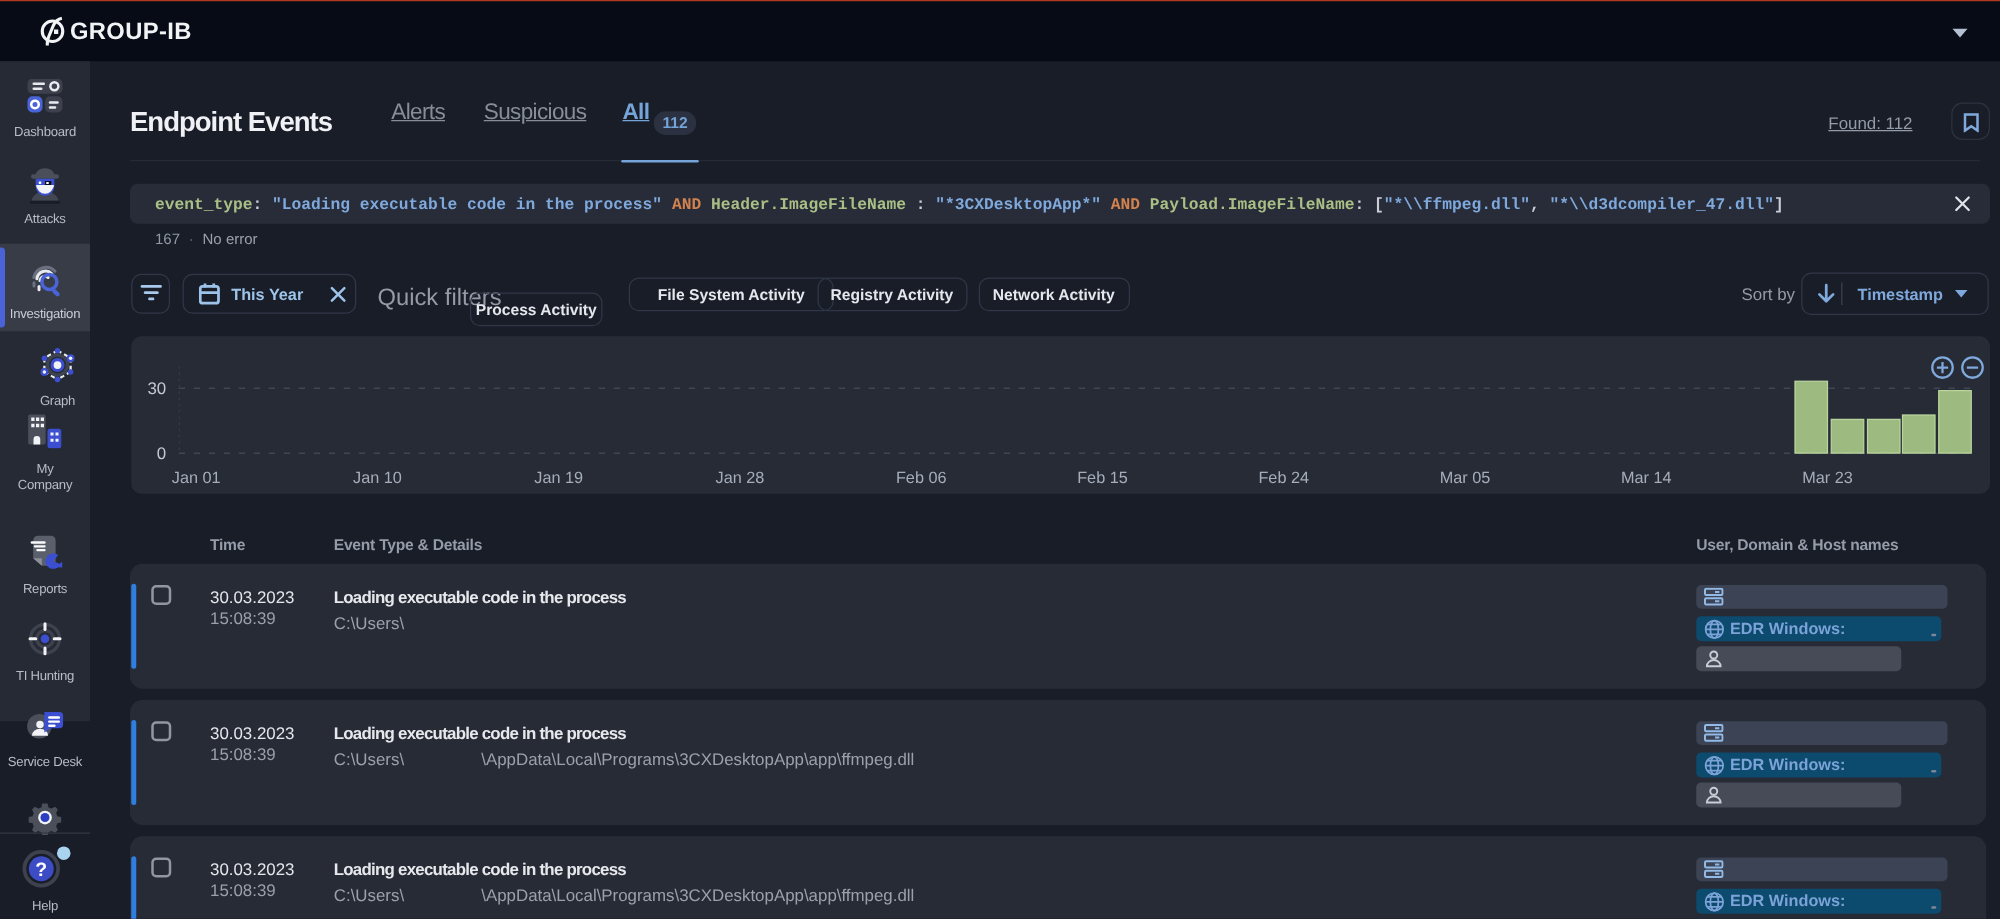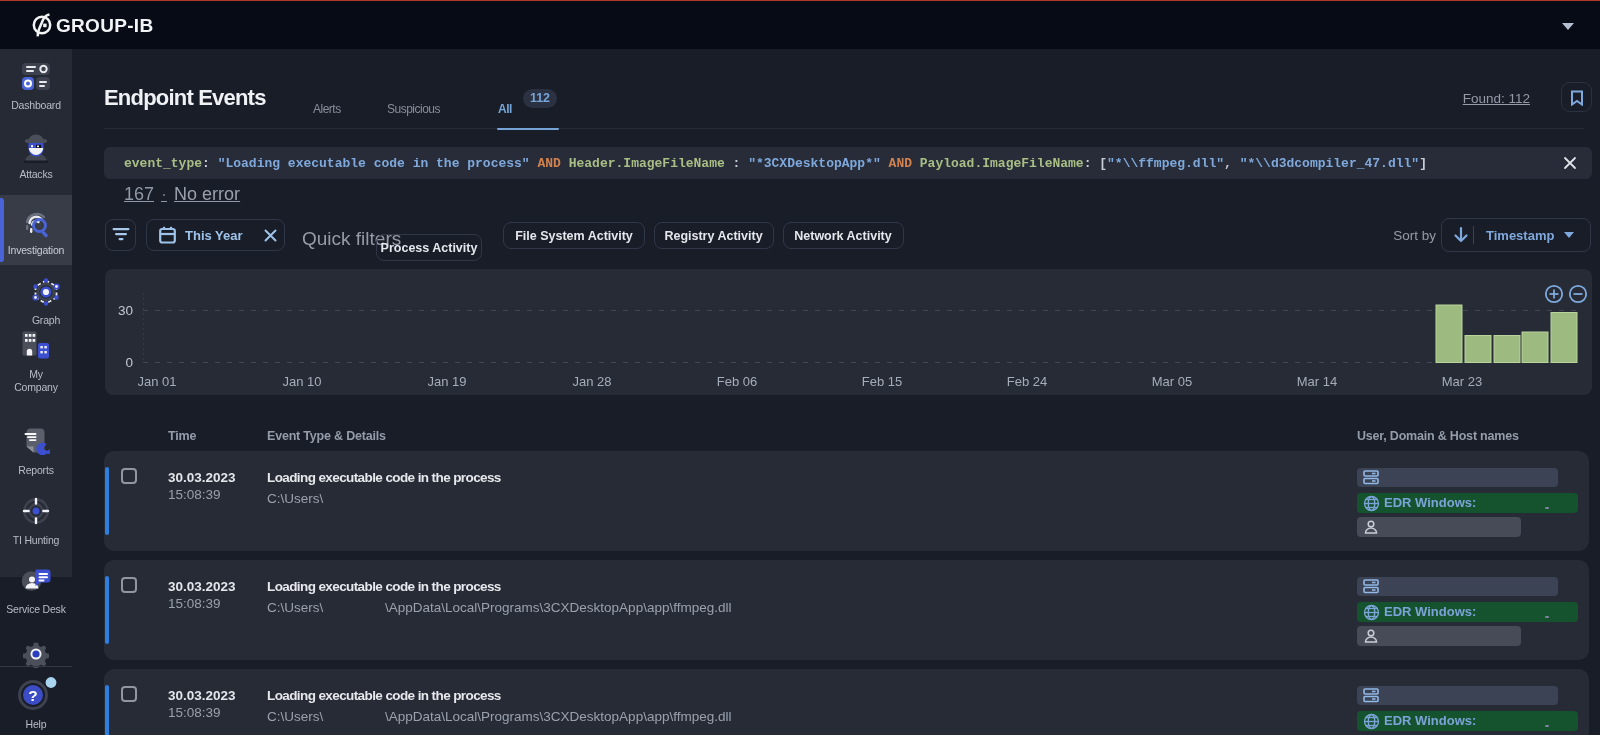--- a/index.html
+++ b/index.html
@@ -16,69 +16,69 @@
 
   
   #sidebar { left:0; top:49px; width:72px; height:528px; background:#262a34; }
   .navitem { position:absolute; left:0; width:72px; text-align:center; color:#b7bcc6; font-size:11px; }
   .navlabel { display:block; line-height:13px; font-size:10.5px; letter-spacing:-0.2px; }
   #nav-active { position:absolute; left:0; top:146px; width:72px; height:70px; background:#373c47; }
   #nav-active-bar { position:absolute; left:0; top:149px; width:4px; height:64px; background:#4a64d8; border-radius:0 3px 3px 0; }
 
   
   #title { left:104px; top:85px; color:#f0f1f4; font-size:22px; font-weight:bold; letter-spacing:-0.8px; }
-  .tab { position:absolute; top:102px; color:#868d99; font-size:12px; font-weight:500; letter-spacing:-0.5px; }
+  .tab { position:absolute; top:79px; color:#868d99; font-size:18px; font-weight:500; letter-spacing:-0.5px;text-decoration:underline; }
   #tab-alerts { left:313px; }
   #tab-susp { left:387px; }
   #tab-all { left:498px; color:#75a5d8; font-weight:bold; }
   #tab-badge { left:523px; top:88.5px; width:34px; height:19px; background:#2b3140; border-radius:10px; color:#75a5d8; font-size:12.5px; font-weight:bold; text-align:center; line-height:19px; }
   #tabline { left:104px; top:128px; width:1480px; height:1px; background:#252a35; }
   #tabunderline { left:497px; top:127.5px; width:62px; height:2.5px; background:#75a5d8; border-radius:2px; }
   #found { left:1395px; top:91px; width:135px; text-align:right; color:#949ba8; font-size:13.5px;text-decoration:underline; }
   #bookmarkbtn { left:1561px; top:82px; width:31px; height:30px; border:1px solid #2c3240; border-radius:9px; }
 
   
   #querybar { left:104px; top:147px; width:1488px; height:32px; background:#272c38; border-radius:6px; }
   #querytext { left:20px; top:9px; font-family:"Liberation Mono", monospace; font-size:13px; font-weight:600; white-space:pre; }
   .qk { color:#a9bf85; } .qs { color:#7fa9dc; } .qo { color:#d2824e; font-weight:bold;} .qp { color:#c9cdd6; }
   #qclose { left:1458px; top:8px; width:16px; height:16px; }
-  #meta { left:124px; top:184px; color:#9099a7; font-size:18px;text-decoration:underline; }
+  #meta { left:124px; top:184px; color:#9099a7; font-size:12px; }
   #meta .dot { color:#6b727f; margin:0 7px; }
 
   
   .fbtn { position:absolute; border:1px solid #303748; border-radius:8px; color:#e4e7ec; font-size:12.5px; font-weight:bold; text-align:center; }
   #filterbtn { left:105px; top:219px; width:31px; height:32px; border:1px solid #303748; border-radius:8px; }
   #chip { left:146px; top:219px; width:139px; height:32px; border:1px solid #303748; border-radius:8px; }
   #chiptext { left:185px; top:227.5px; color:#9ec3ea; font-size:13px; font-weight:bold; position:absolute; }
   #qf { left:302px; top:228px; color:#959ba6; font-size:19px; }
   #fb1 { left:376px; top:234px; width:106px; height:27px; line-height:26px; }
-  #fb2 { left:503px; top:222px; width:142px; height:27px; line-height:26px; }
+  #fb2 { left:503px; top:222px; width:164px; height:27px; line-height:26px; }
   #fb3 { left:653.5px; top:222px; width:120px; height:27px; line-height:26px; }
   #fb4 { left:782.5px; top:222px; width:121px; height:27px; line-height:26px; }
   #sortby { left:1391px; top:228px; width:45px; text-align:right; color:#959ba6; font-size:13.5px; }
   #sortctl { left:1441px; top:218px; width:150px; height:34px; border:1px solid #303748; border-radius:8px; }
   #sortdiv { left:1473px; top:226px; width:1px; height:18px; background:#3a4150; }
   #sorttext { left:1486px; top:228px; color:#7fa9dc; font-size:13px; font-weight:bold; position:absolute;}
   #sortcaret { left:1564px; top:232px; width:0; height:0; border-left:5.5px solid transparent; border-right:5.5px solid transparent; border-top:6px solid #7fa9dc; }
 
   
   #chartpanel { left:105px; top:269px; width:1487px; height:126px; background:#262b36; border-radius:8px; }
 
   
   .th { position:absolute; top:429px; color:#959ca9; font-size:12.5px; font-weight:bold; letter-spacing:-0.2px; }
   .rowcard { position:absolute; left:104px; width:1485px; height:100px; background:#272b36; border-radius:10px; }
   .rowbar { position:absolute; left:0.5px; top:16px; width:4.5px; height:68px; background:#2f7fe0; border-radius:3px; }
   .cb { position:absolute; left:17px; top:16.5px; width:16px; height:16px; border:2px solid #9197a1; border-radius:4px; }
-  .rtime1 { position:absolute; left:64px; top:18.5px; color:#e3e6ea; font-size:13.5px; font-weight:bold; }
+  .rtime1 { position:absolute; left:64px; top:18.5px; color:#e3e6ea; font-size:13.5px; font-weight:normal; }
   .rtime2 { position:absolute; left:64px; top:35.5px; color:#99a0ab; font-size:13.5px; }
   .rtitle { position:absolute; left:163px; top:19px; color:#e6e8ec; font-size:13.5px; font-weight:bold; letter-spacing:-0.6px; }
   .rpath { position:absolute; left:163px; top:39.5px; color:#9aa1ad; font-size:13.5px; }
   .rpath2 { position:absolute; left:281px; top:39.5px; color:#9aa1ad; font-size:13.5px; }
   .chip1 { position:absolute; left:1253px; top:17px; width:201px; height:19px; background:#3b4354; border-radius:4px; }
-  .chip2 { position:absolute; left:1253px; top:42px; width:221px; height:20px; background:#14532d; border-radius:4px; color:#7ca3d8; font-size:13px; font-weight:bold;padding-left:48px; }
+  .chip2 { position:absolute; left:1253px; top:42px; width:196px; height:20px; background:#0c4a6e; border-radius:4px; color:#7ca3d8; font-size:13px; font-weight:bold;padding-left:48px; }
   .chip2 span { position:absolute; left:27px; top:2px; }
   .chip3 { position:absolute; left:1253px; top:66px; width:164px; height:20px; background:#474b57; border-radius:4px; }
   .cicon { position:absolute; left:6px; top:2px; }
 </style>
 </head>
 <body>
 <div class="abs" id="topbar"></div>
 <div class="abs" id="redline"></div>
 <svg class="abs" style="left:30px;top:12px" width="24" height="26" viewBox="0 0 24 26">
   <circle cx="12" cy="13" r="8.2" fill="none" stroke="#f2f3f5" stroke-width="2.5"></circle>

